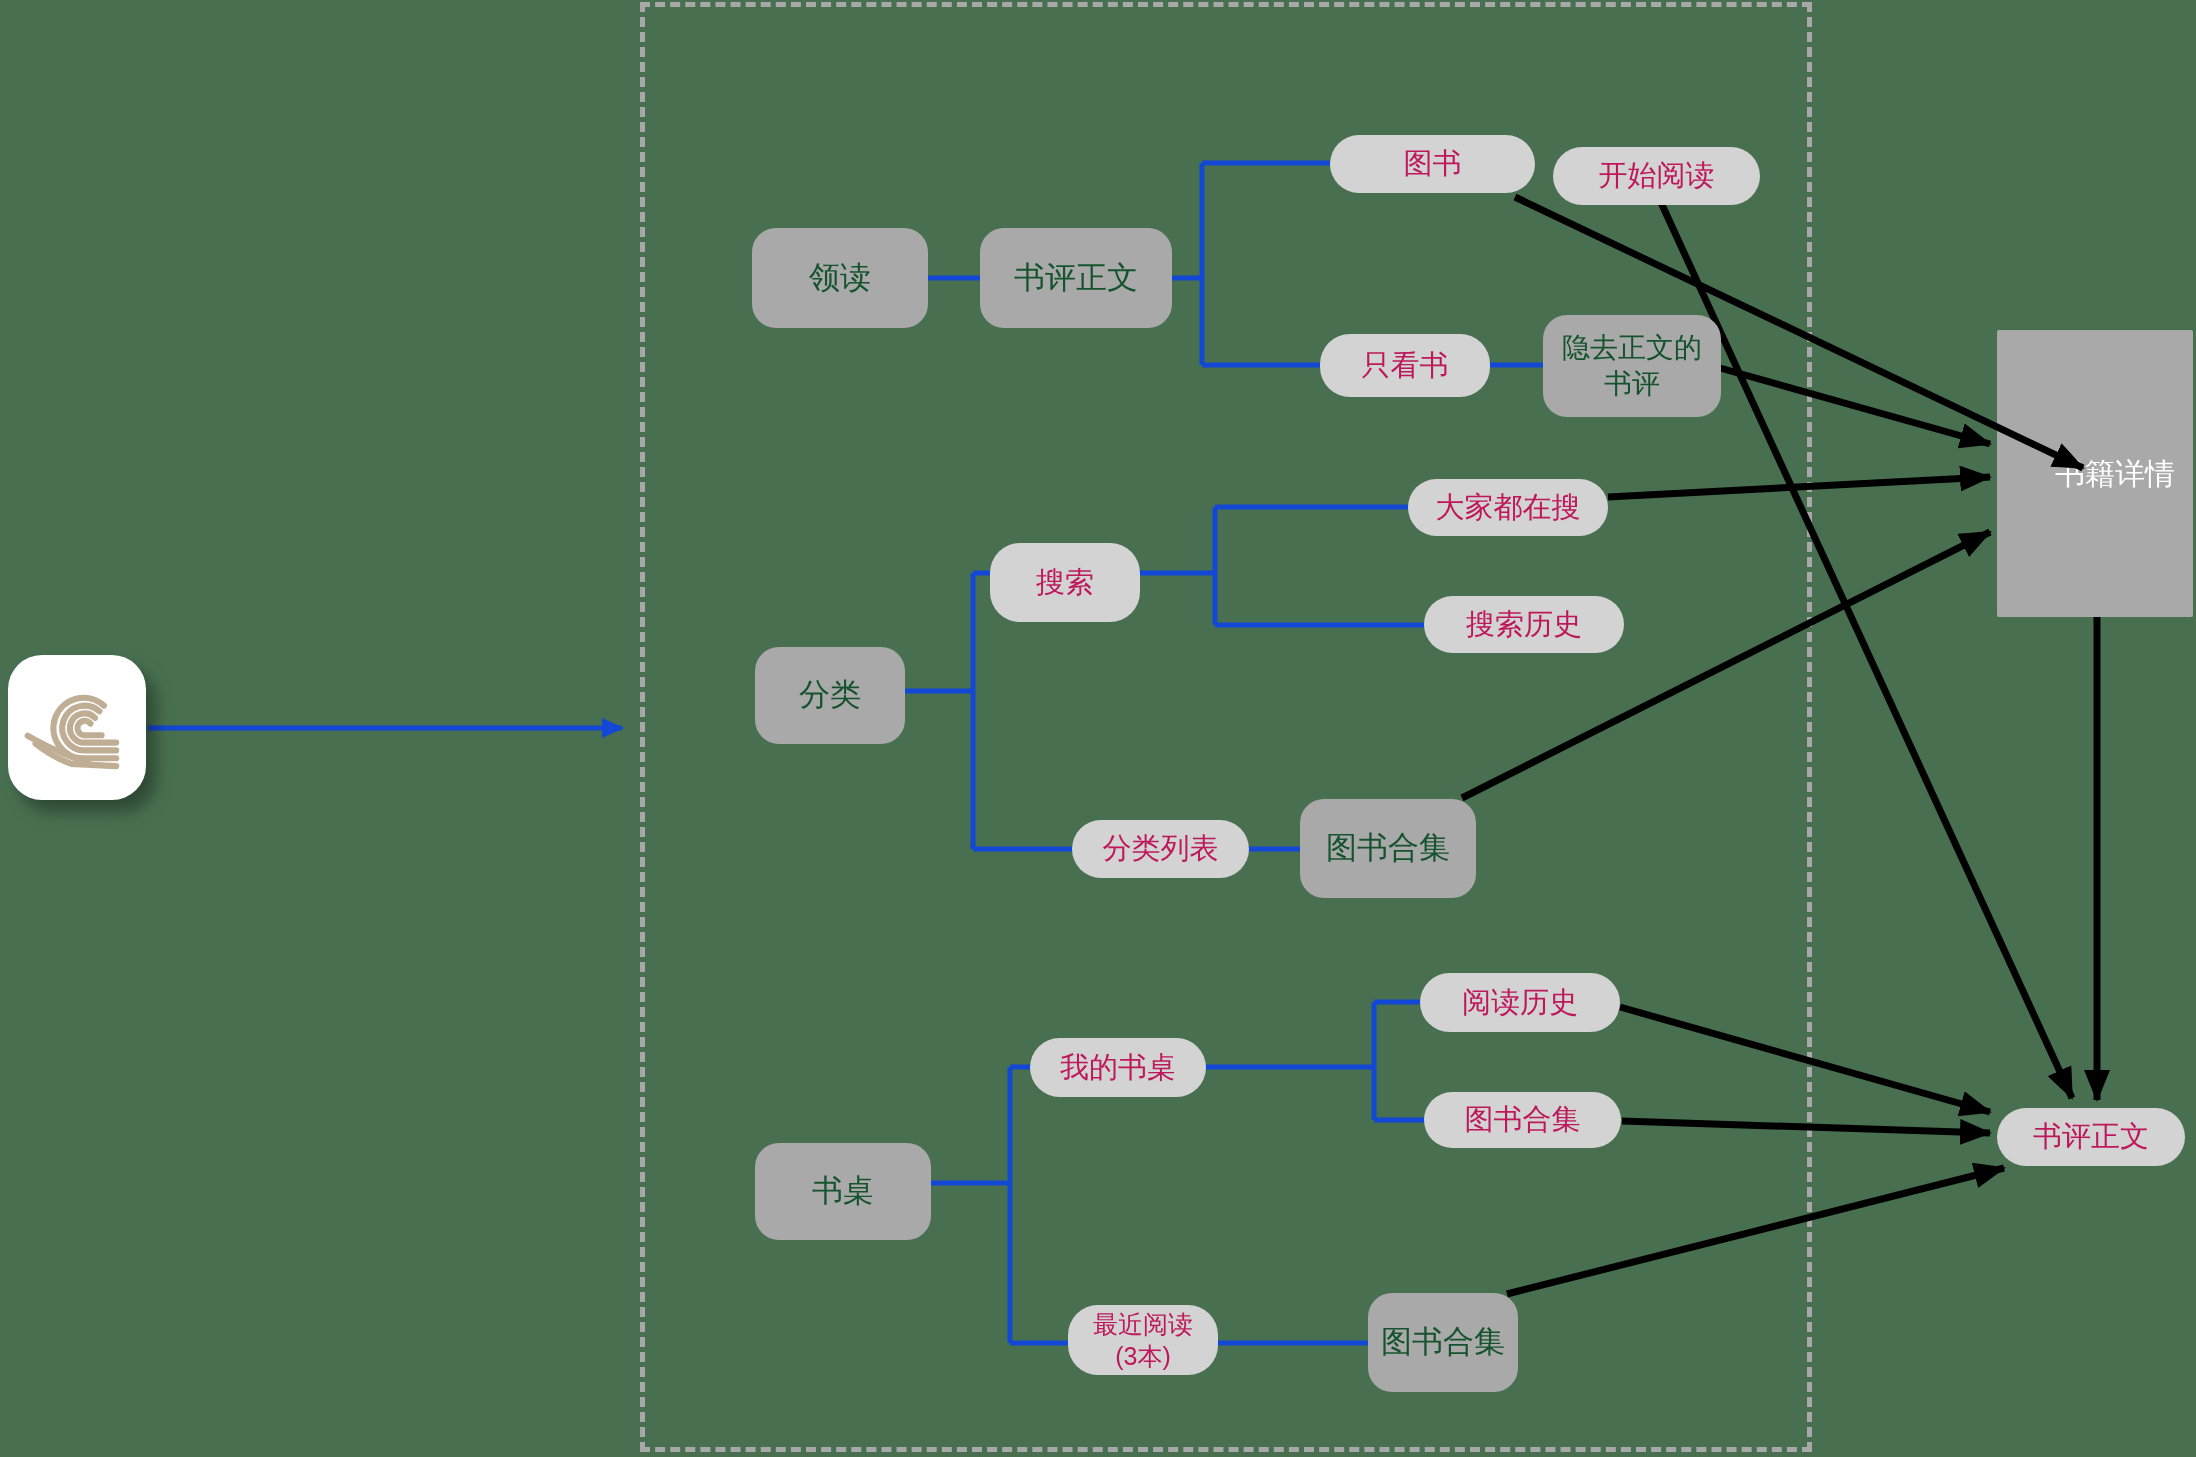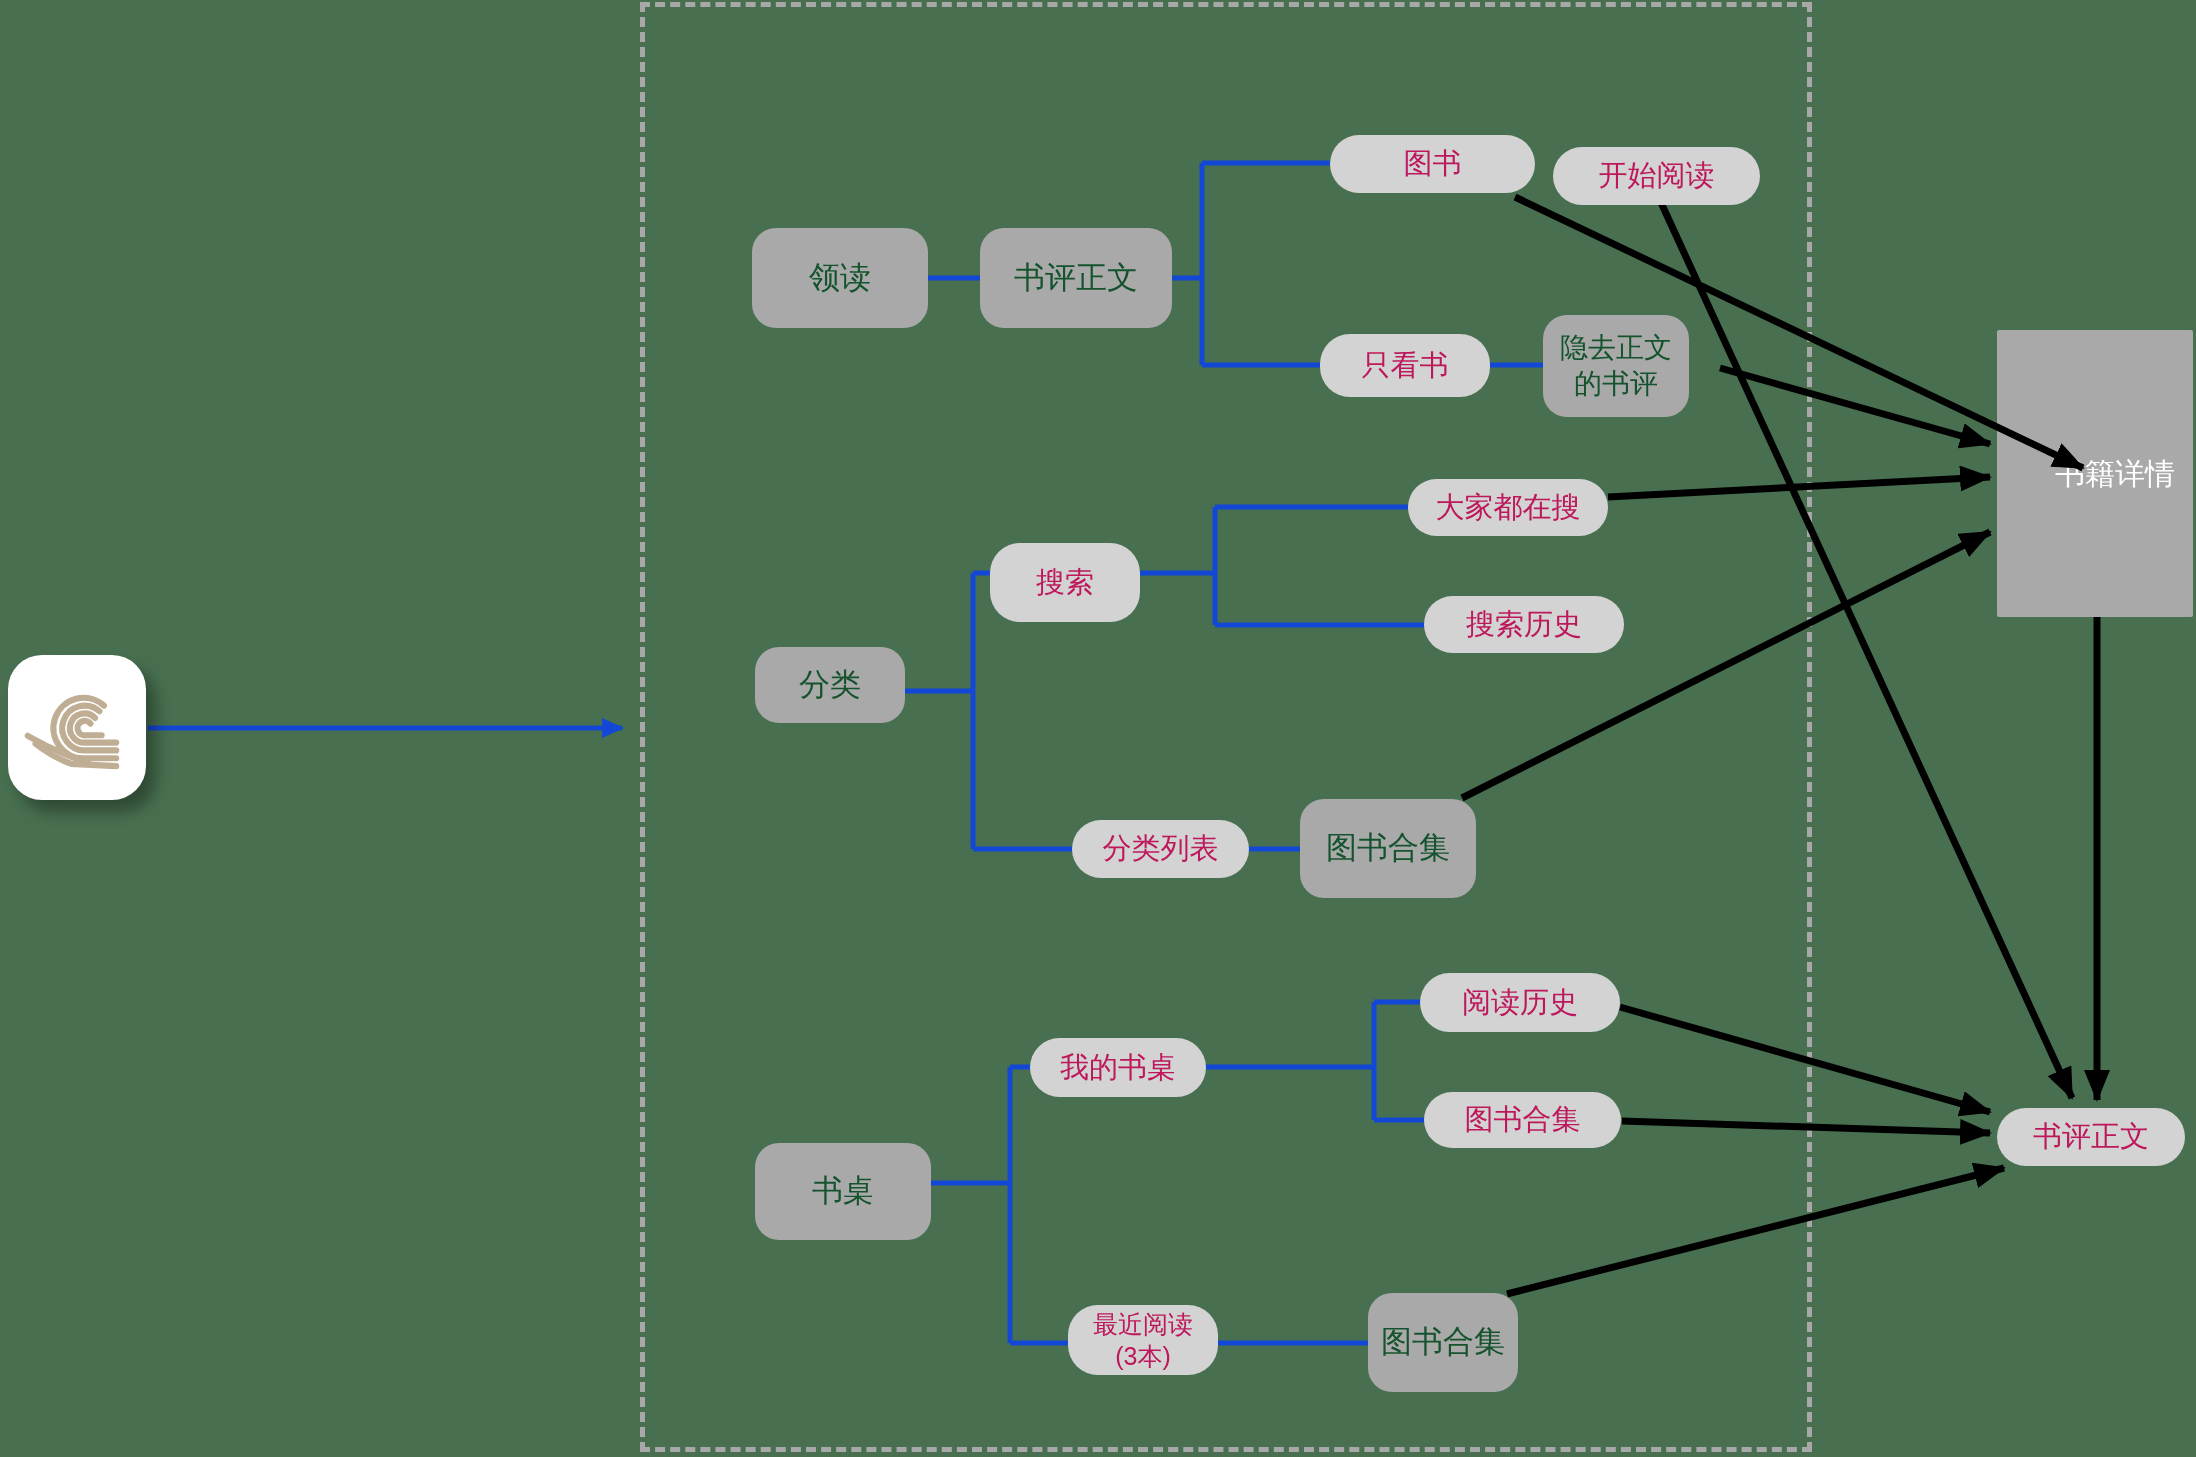--- a/index.html
+++ b/index.html
@@ -33,25 +33,25 @@
   }
   .light{background:#d3d3d3;color:#be185d;border-radius:30px;font-size:29px;text-align:center;}
   .dark{background:#a9a9a9;color:#14532d;border-radius:24px;font-size:31px;}
   .bigbox{background:#a9a9a9;color:#ffffff;border-radius:2px;font-size:30px;}
 
   .n-lingdu{left:752px;top:228px;width:176px;height:100px;}
   .n-shuping{left:980px;top:228px;width:192px;height:100px;}
   .n-tushu{left:1330px;top:135px;width:205px;height:58px;}
   .n-kaishi{left:1553px;top:147px;width:207px;height:58px;}
   .n-zhikanshu{left:1320px;top:334px;width:170px;height:63px;}
-  .n-yinqu{left:1543px;top:315px;width:146px;height:102px;font-size:28px;padding:0 10px;}
+  .n-yinqu{left:1543px;top:315px;width:178px;height:102px;font-size:28px;padding:0 10px;}
   .n-dajia{left:1408px;top:479px;width:200px;height:57px;}
   .n-sousuo{left:990px;top:543px;width:150px;height:79px;}
   .n-sousuolishi{left:1424px;top:596px;width:200px;height:57px;}
-  .n-fenlei{left:755px;top:647px;width:150px;height:76px;}
+  .n-fenlei{left:755px;top:647px;width:150px;height:97px;}
   .n-fenleiliebiao{left:1072px;top:820px;width:177px;height:58px;}
   .n-tushuheji1{left:1300px;top:799px;width:176px;height:99px;}
   .n-wodeshuzhuo{left:1030px;top:1038px;width:176px;height:59px;}
   .n-shuzhuo{left:755px;top:1135px;width:176px;height:97px;margin-top:8px;}
   .n-yuedulishi{left:1420px;top:973px;width:200px;height:59px;}
   .n-tushuheji2{left:1424px;top:1092px;width:197px;height:56px;}
   .n-zuijin{left:1068px;top:1305px;width:150px;height:70px;font-size:25px;}
   .n-tushuheji3{left:1368px;top:1293px;width:150px;height:99px;}
   .n-shujixiangqing{left:1997px;top:330px;width:196px;height:287px;padding-left:40px;}
   .n-yuedushuji{left:1997px;top:1108px;width:188px;height:58px;}

